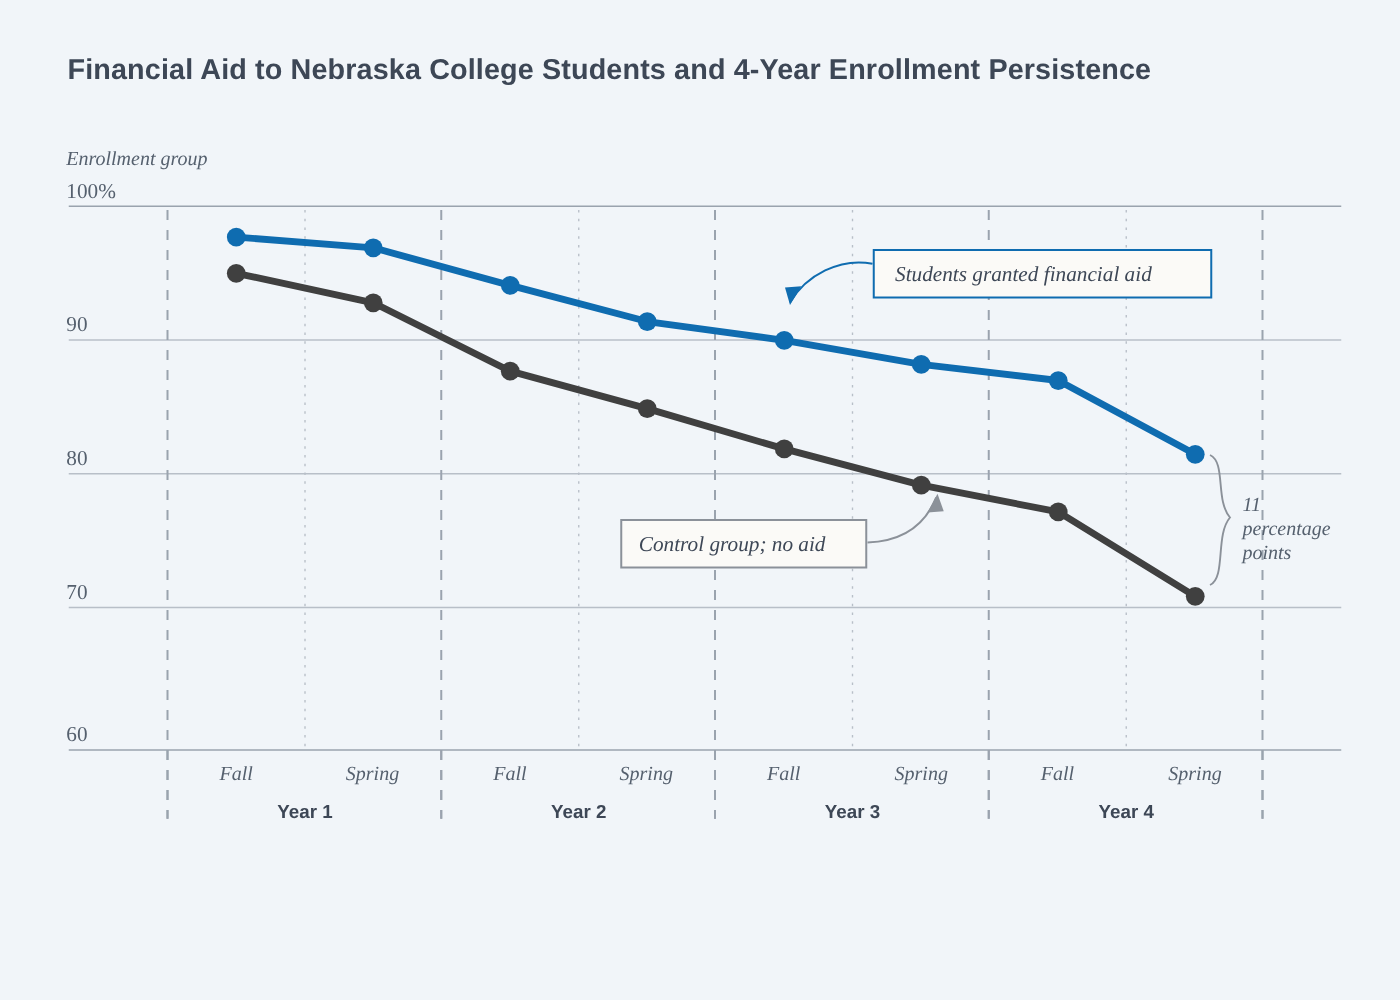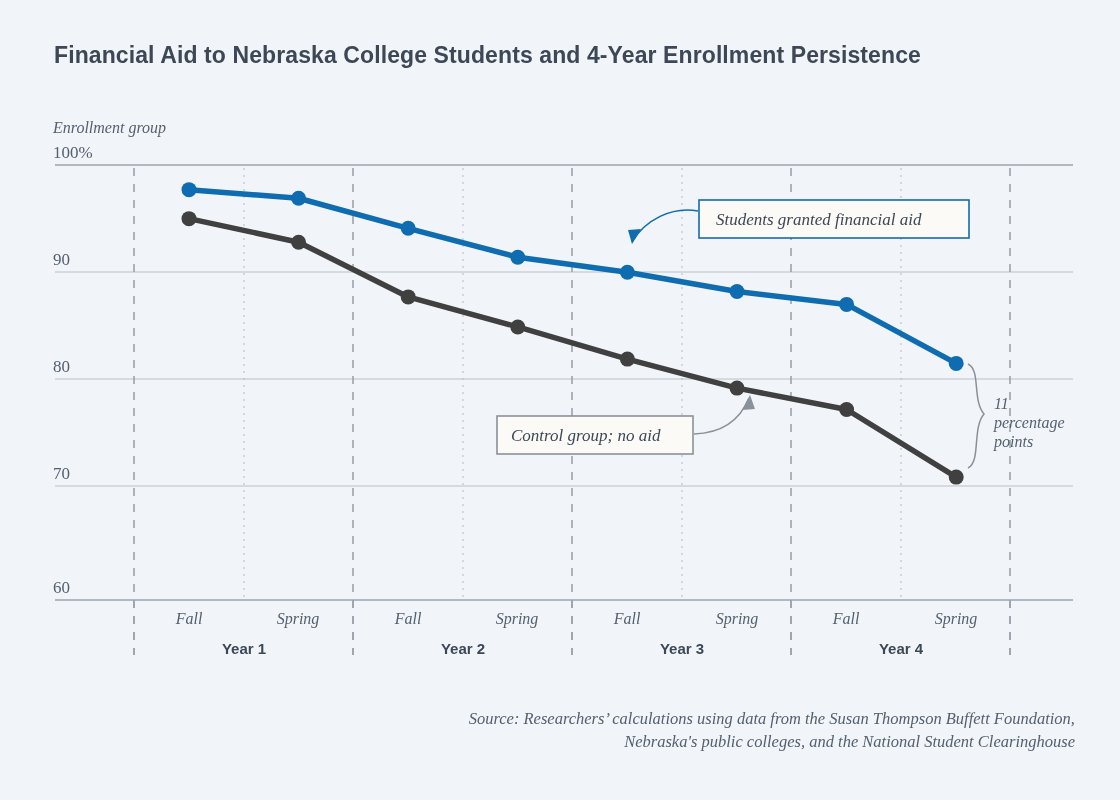--- a/index.html
+++ b/index.html
@@ -199,15 +199,14 @@
 
     <g>
       <path d="M 968 364 C 981 370, 972 400, 984 414 C 972 428, 981 462, 968 468" fill="none" stroke="#8b9199" stroke-width="1.5"></path>
       <text class="brace-text" x="994" y="409">11</text>
       <text class="brace-text" x="994" y="428">percentage</text>
       <text class="brace-text" x="994" y="447">points</text>
     </g>
 
   </svg>
 
-  <div class="source">Source: Researchers’ calculations using data from the Susan Thompson Buffett Foundation, Nebraska's public colleges, and the National Student Clearinghouse</div>
 
 </div>
 
 </body></html>

